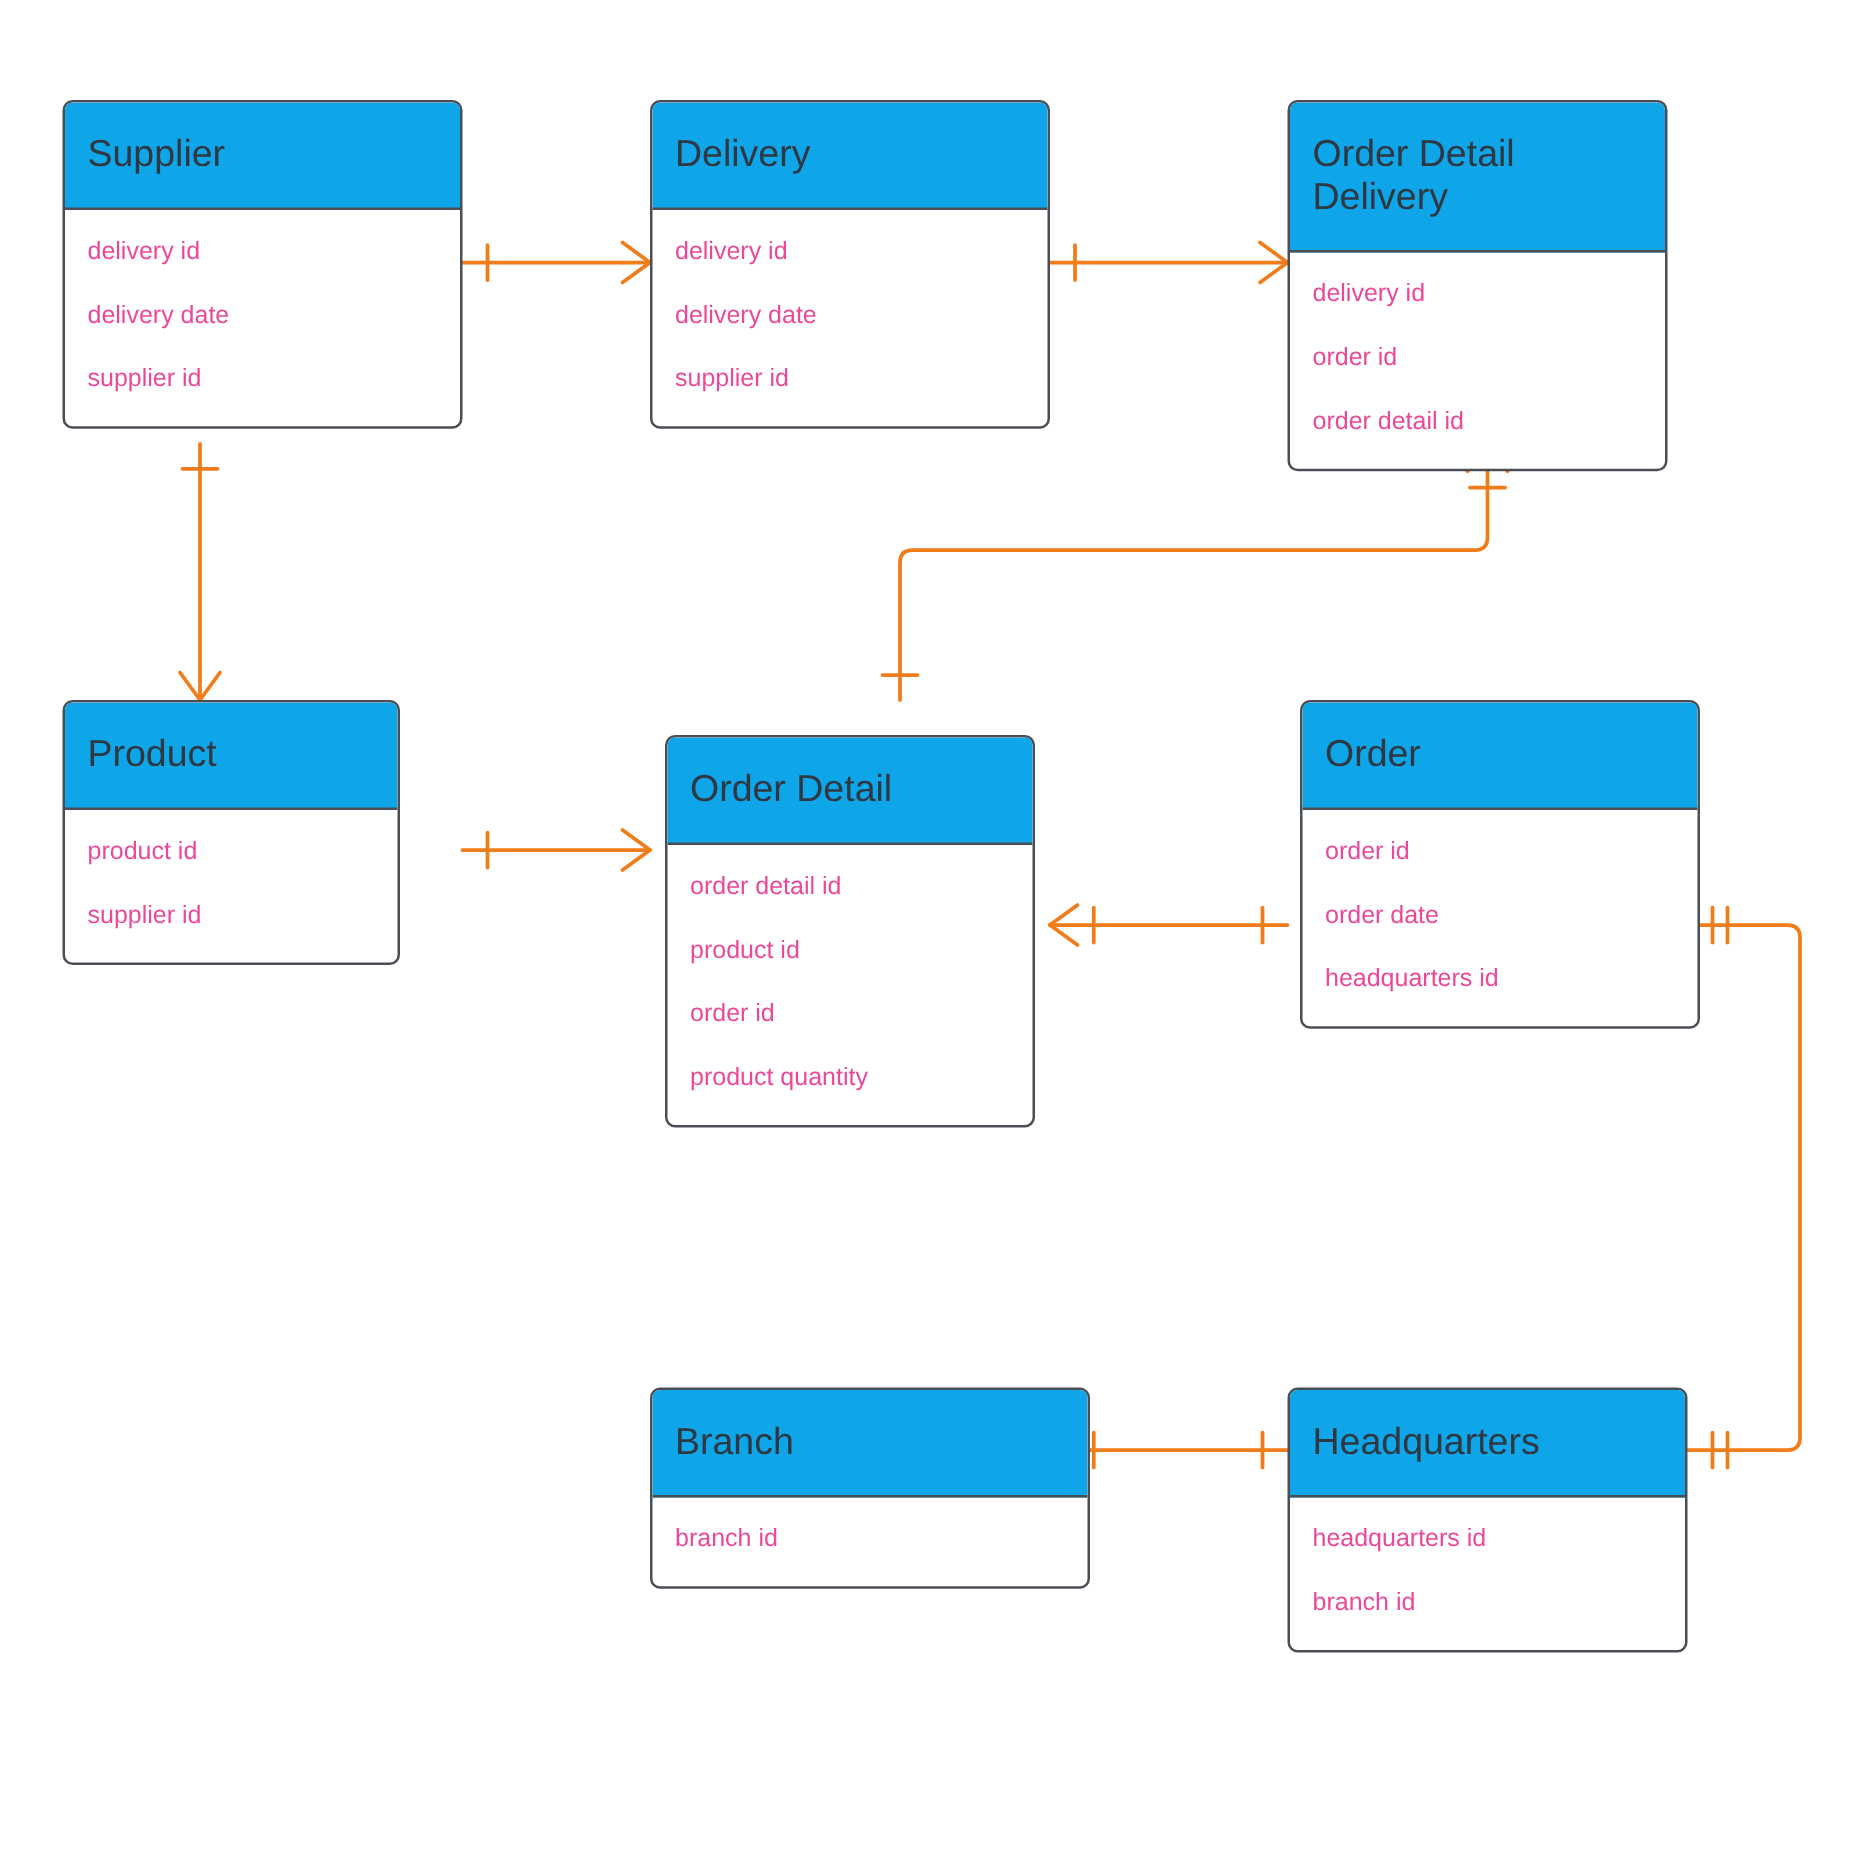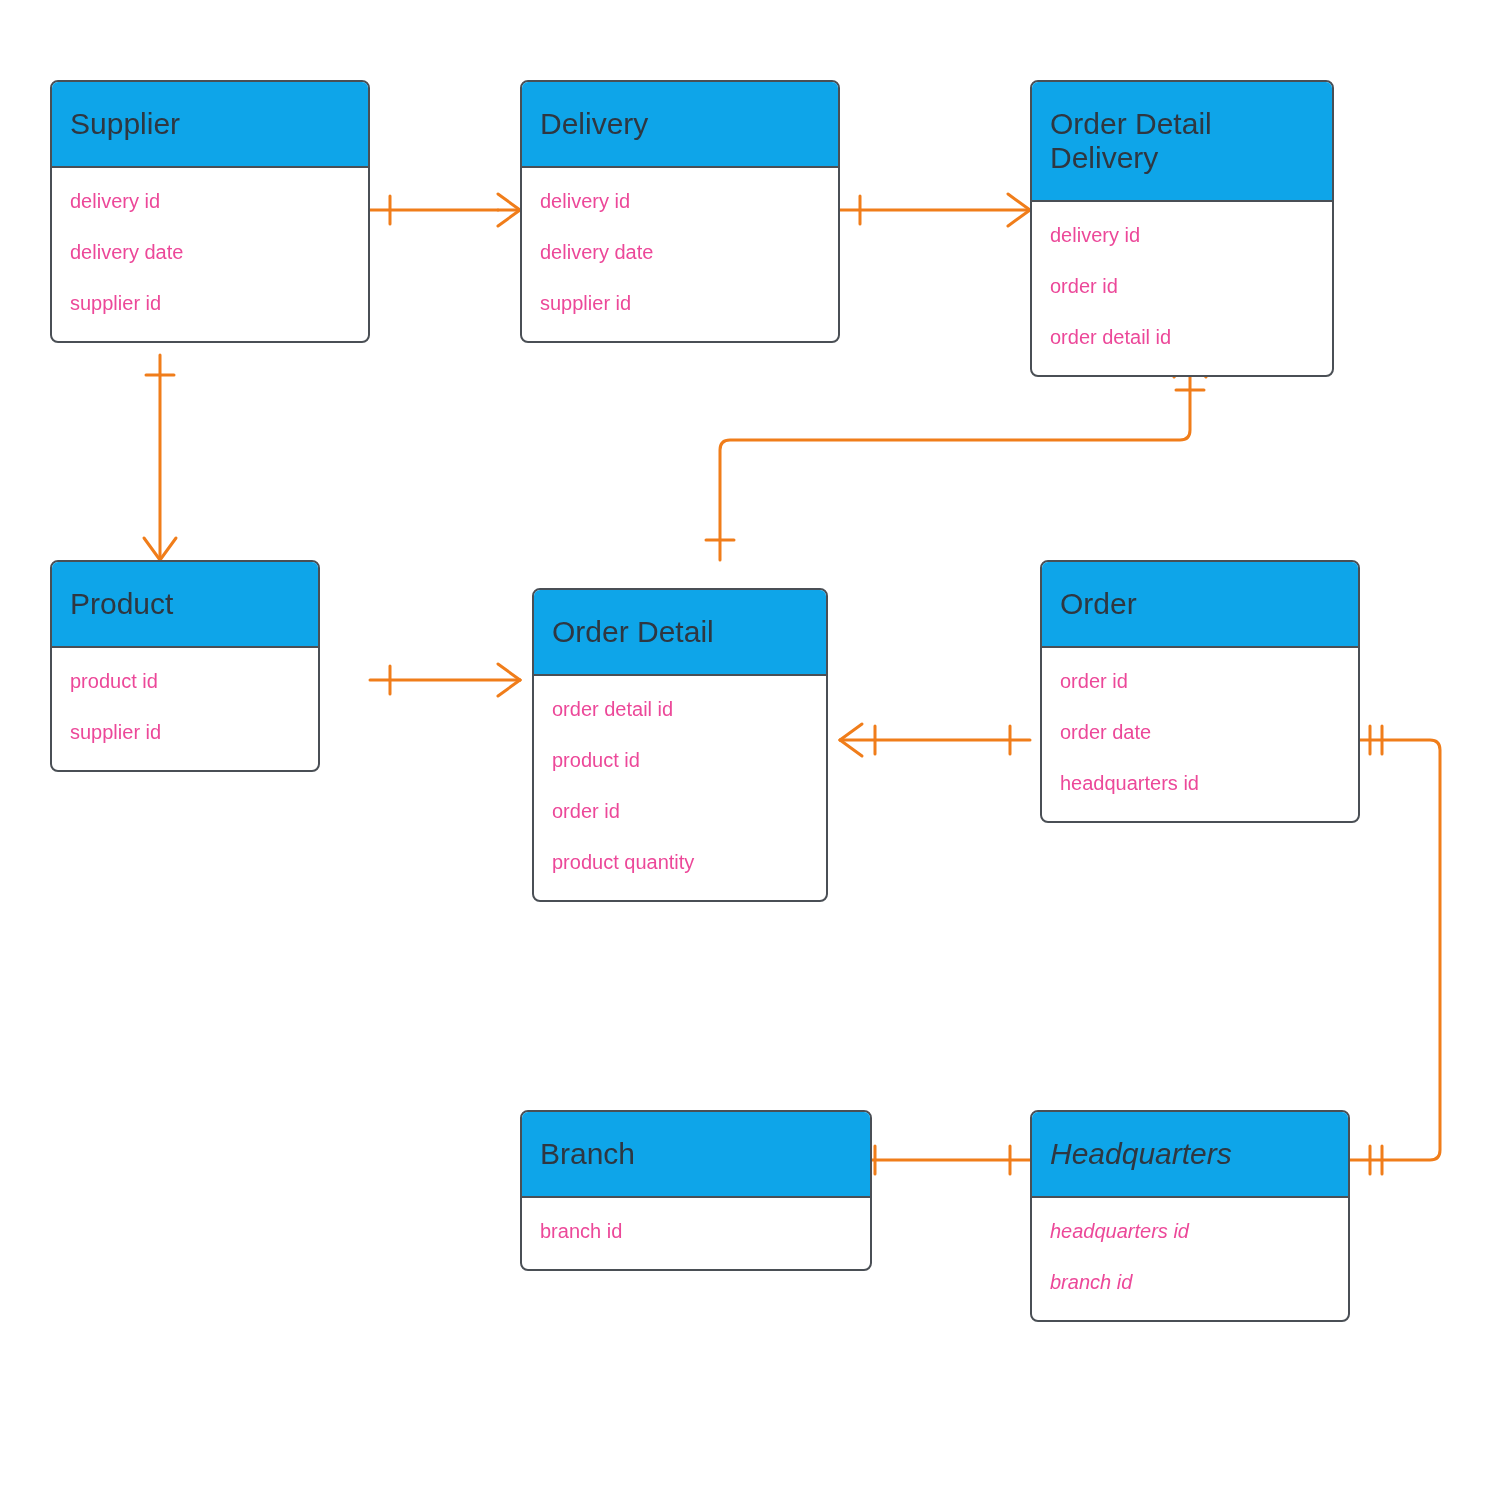--- a/index.html
+++ b/index.html
@@ -168,21 +168,21 @@
     </div>
   </div>
 
   <div class="entity" style="left:520px; top:1110px; width:352px;">
     <div class="title">Branch</div>
     <div class="attrs">
       <div class="attr">branch id</div>
     </div>
   </div>
 
-  <div class="entity" style="left:1030px; top:1110px; width:320px;font-style:italic;">
+  <div class="entity" style="left:1030px; top:1110px; width:320px;">
     <div class="title">Headquarters</div>
     <div class="attrs">
       <div class="attr">headquarters id</div>
       <div class="attr">branch id</div>
     </div>
   </div>
 
 </div>
 
 </body></html>

